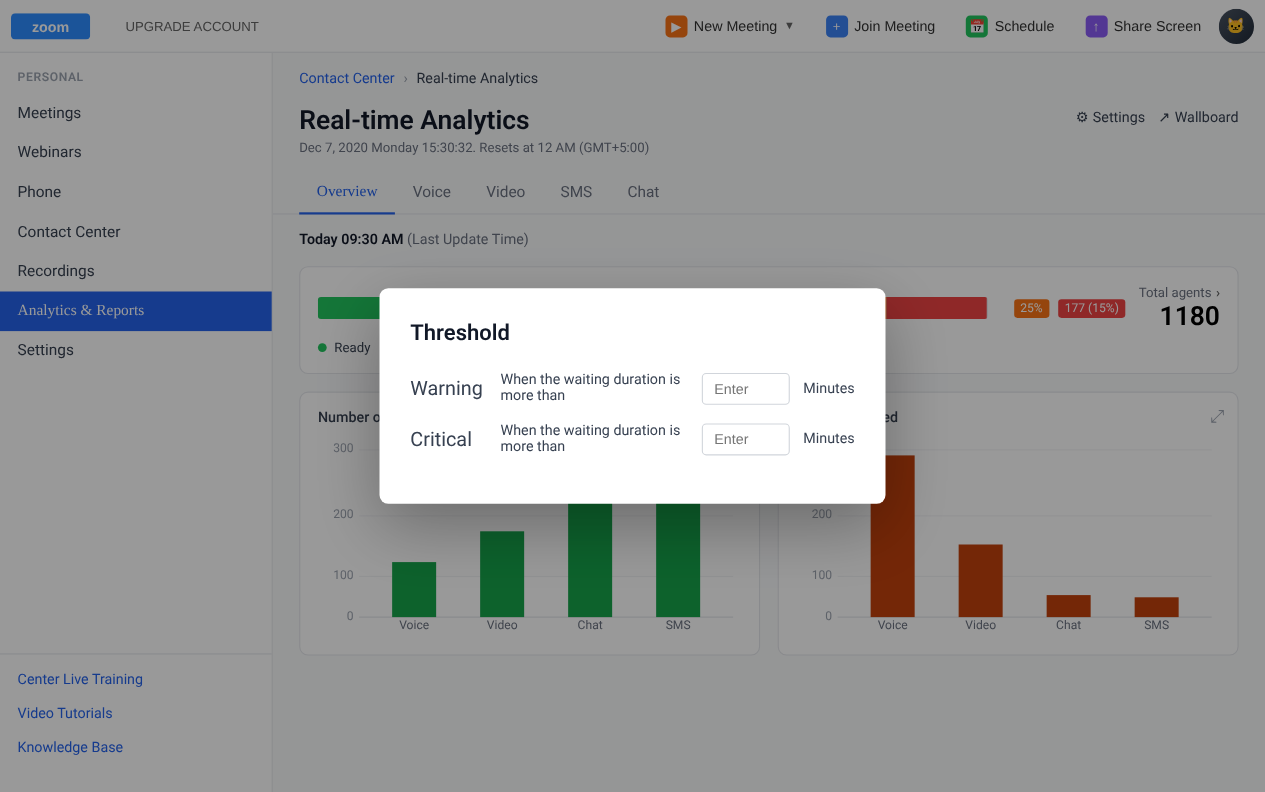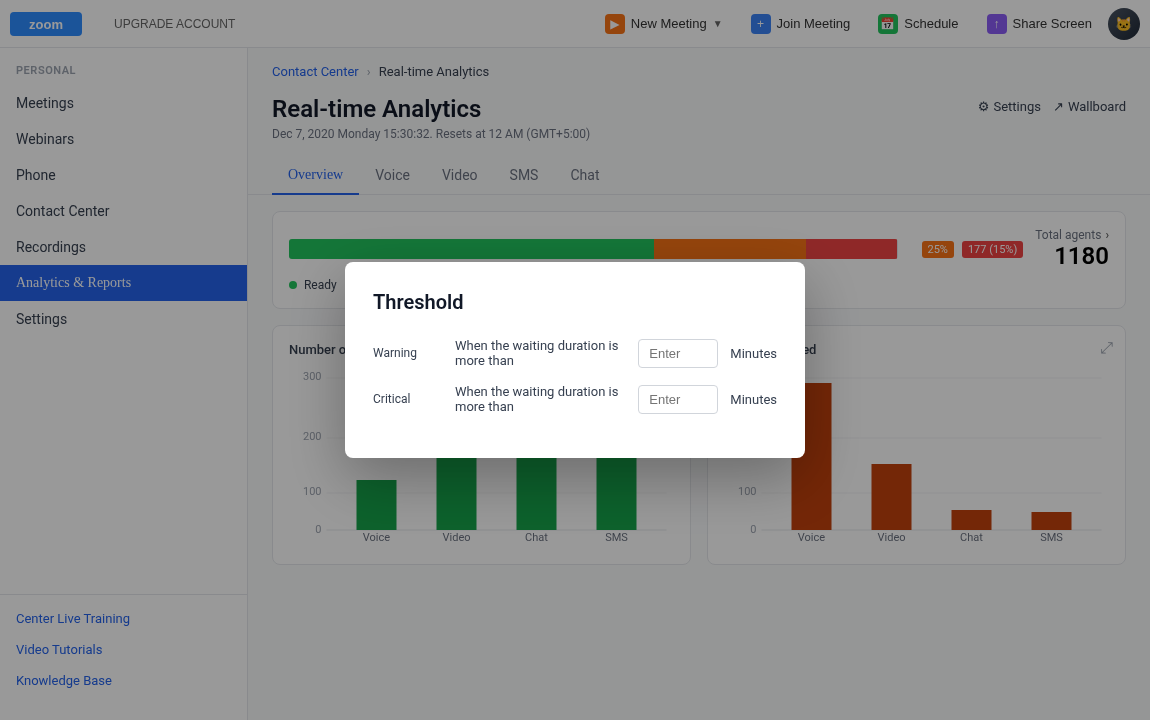--- a/index.html
+++ b/index.html
@@ -358,21 +358,21 @@
       color: #111827;
       margin-bottom: 24px;
     }
     .modal-row {
       display: flex;
       align-items: center;
       gap: 12px;
       margin-bottom: 16px;
     }
     .modal-label {
-      font-size: 12px;
+      font-size: 18px;
       color: #374151;
       width: 70px;
       flex-shrink: 0;
     }
     .modal-desc {
       font-size: 13px;
       color: #374151;
       flex: 1;
     }
     .modal-input {
@@ -532,20 +532,24 @@
 
     <div class="tabs-bar">
       <div class="tab active">Overview</div>
       <div class="tab">Voice</div>
       <div class="tab">Video</div>
       <div class="tab">SMS</div>
       <div class="tab">Chat</div>
     </div>
 
     <div class="analytics-body">
+      <div class="time-label">
+        <span>Today 09:30 AM</span>
+        <span class="update-time">(Last Update Time)</span>
+      </div>
 
       <div class="stats-row">
         <div class="stats-bar-container">
           <div class="stats-bar">
             <div class="bar-segment-green"></div>
             <div class="bar-segment-orange"></div>
             <div class="bar-segment-red"></div>
           </div>
           <div style="display:flex;align-items:center;gap:8px;margin-left:12px;">
             <span class="tag-orange">25%</span>

